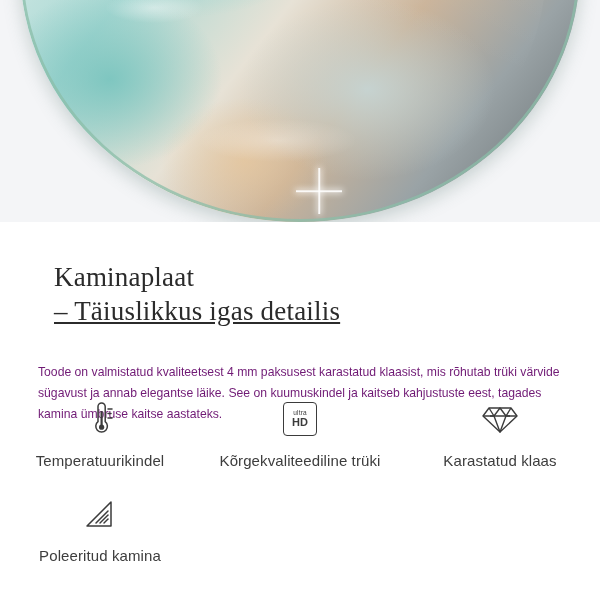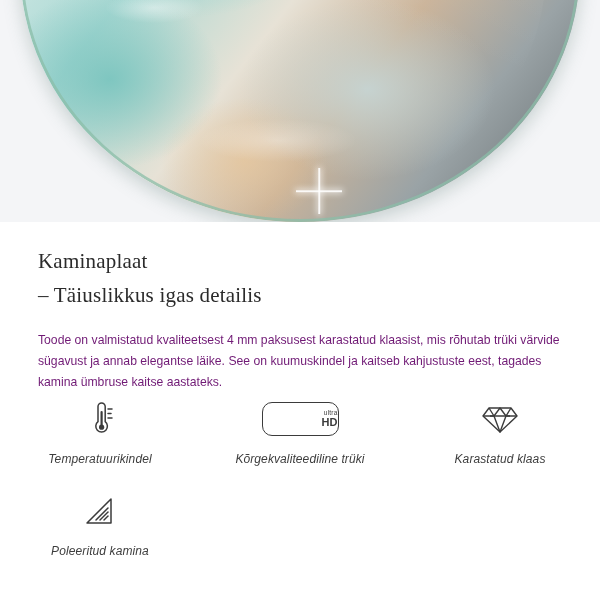--- a/index.html
+++ b/index.html
@@ -118,31 +118,32 @@
 
   
   .content {
     position: absolute;
     left: 0;
     top: 222px;
     width: 600px;
   }
 
   .title {
-    margin: 0;
+    margin: 16px;
     padding: 22px 38px 0 38px;
     font-family: "Liberation Serif", serif;
     font-weight: 400;
-    font-size: 21px;
+    font-size: 27px;
     line-height: 34px;
     color: #2b2b2b;
     letter-spacing: 0.2px;
   }
   .title .line2 {
     display: block;
+    text-decoration: underline;
   }
 
   .body-copy {
     margin: 0;
     padding: 18px 38px 0 38px;
     font-size: 12.2px;
     line-height: 21px;
     color: #701a75;
   }
 
@@ -166,38 +167,36 @@
 
   .feature-icon {
     height: 46px;
     display: flex;
     align-items: center;
     justify-content: center;
   }
 
   .feature-label {
     margin-top: 10px;
-    font-size: 12px;
+    font-size: 15px;
     color: #3d3d3d;
     text-align: center;
     letter-spacing: 0.1px;
-    font-style: italic;
   }
 
   .ultrahd-box {
     width: 32px;
     height: 32px;
     border: 1.6px solid #3b3b3b;
-    border-radius: 10px;
+    border-radius: 4px;
     display: flex;
     flex-direction: column;
-    align-items: flex-end;
+    align-items: center;
     justify-content: center;
     line-height: 1;
-    padding-left: 43px;
   }
   .ultrahd-box .u1 {
     font-size: 6.5px;
     color: #3b3b3b;
     letter-spacing: 0.2px;
   }
   .ultrahd-box .u2 {
     font-size: 11px;
     font-weight: bold;
     color: #3b3b3b;

